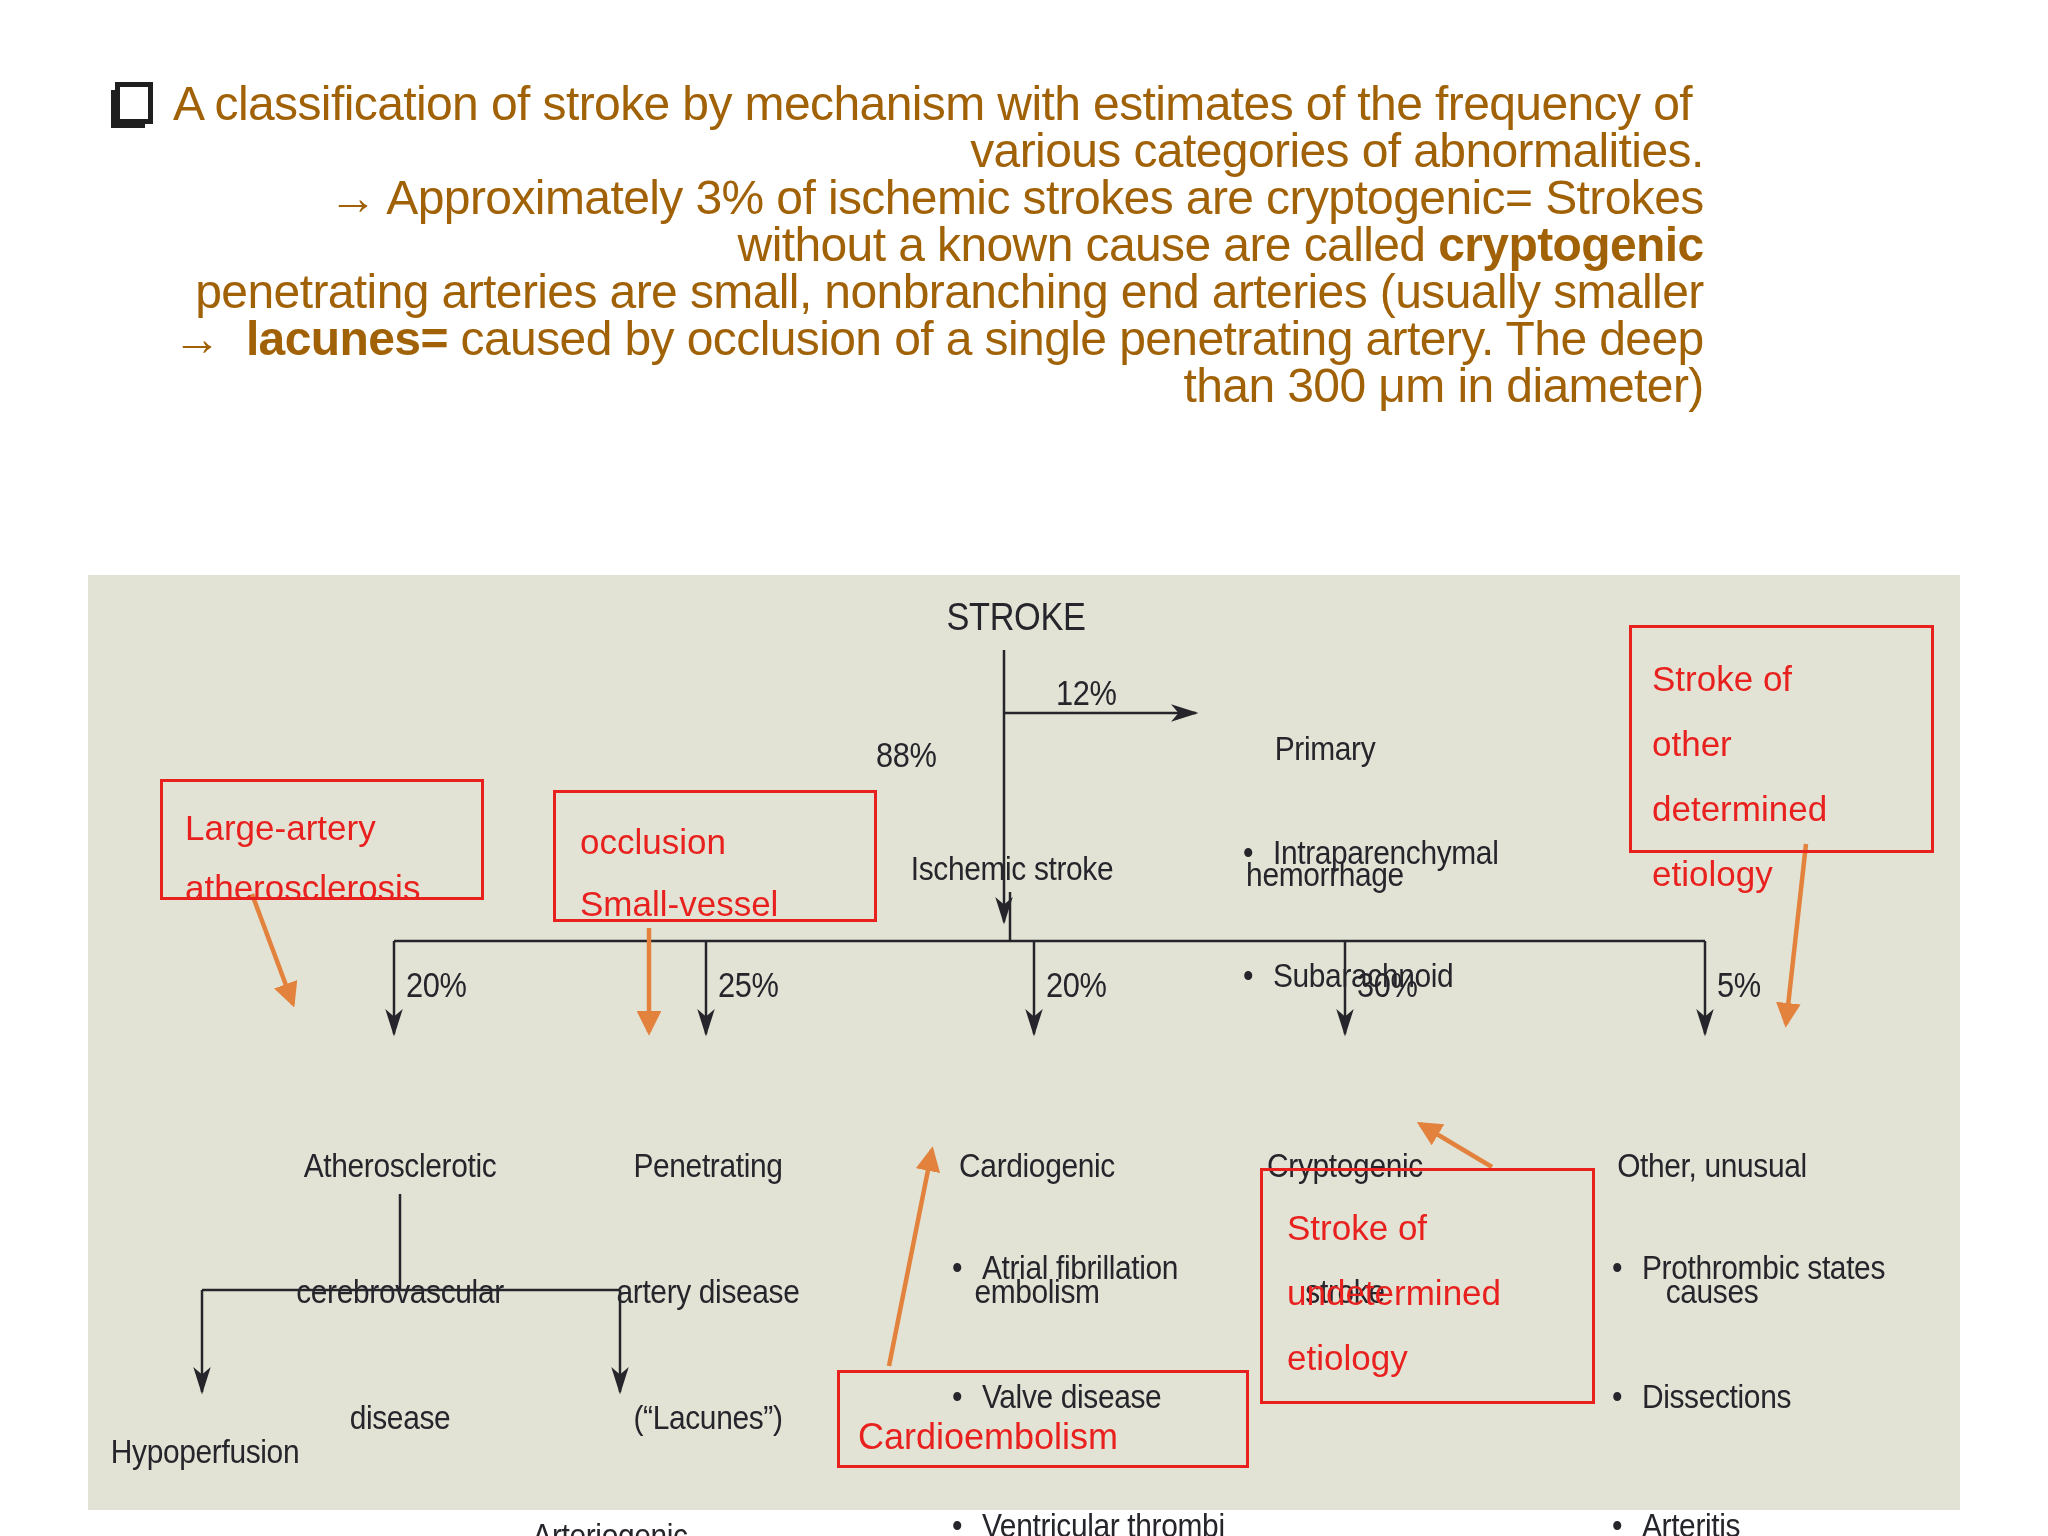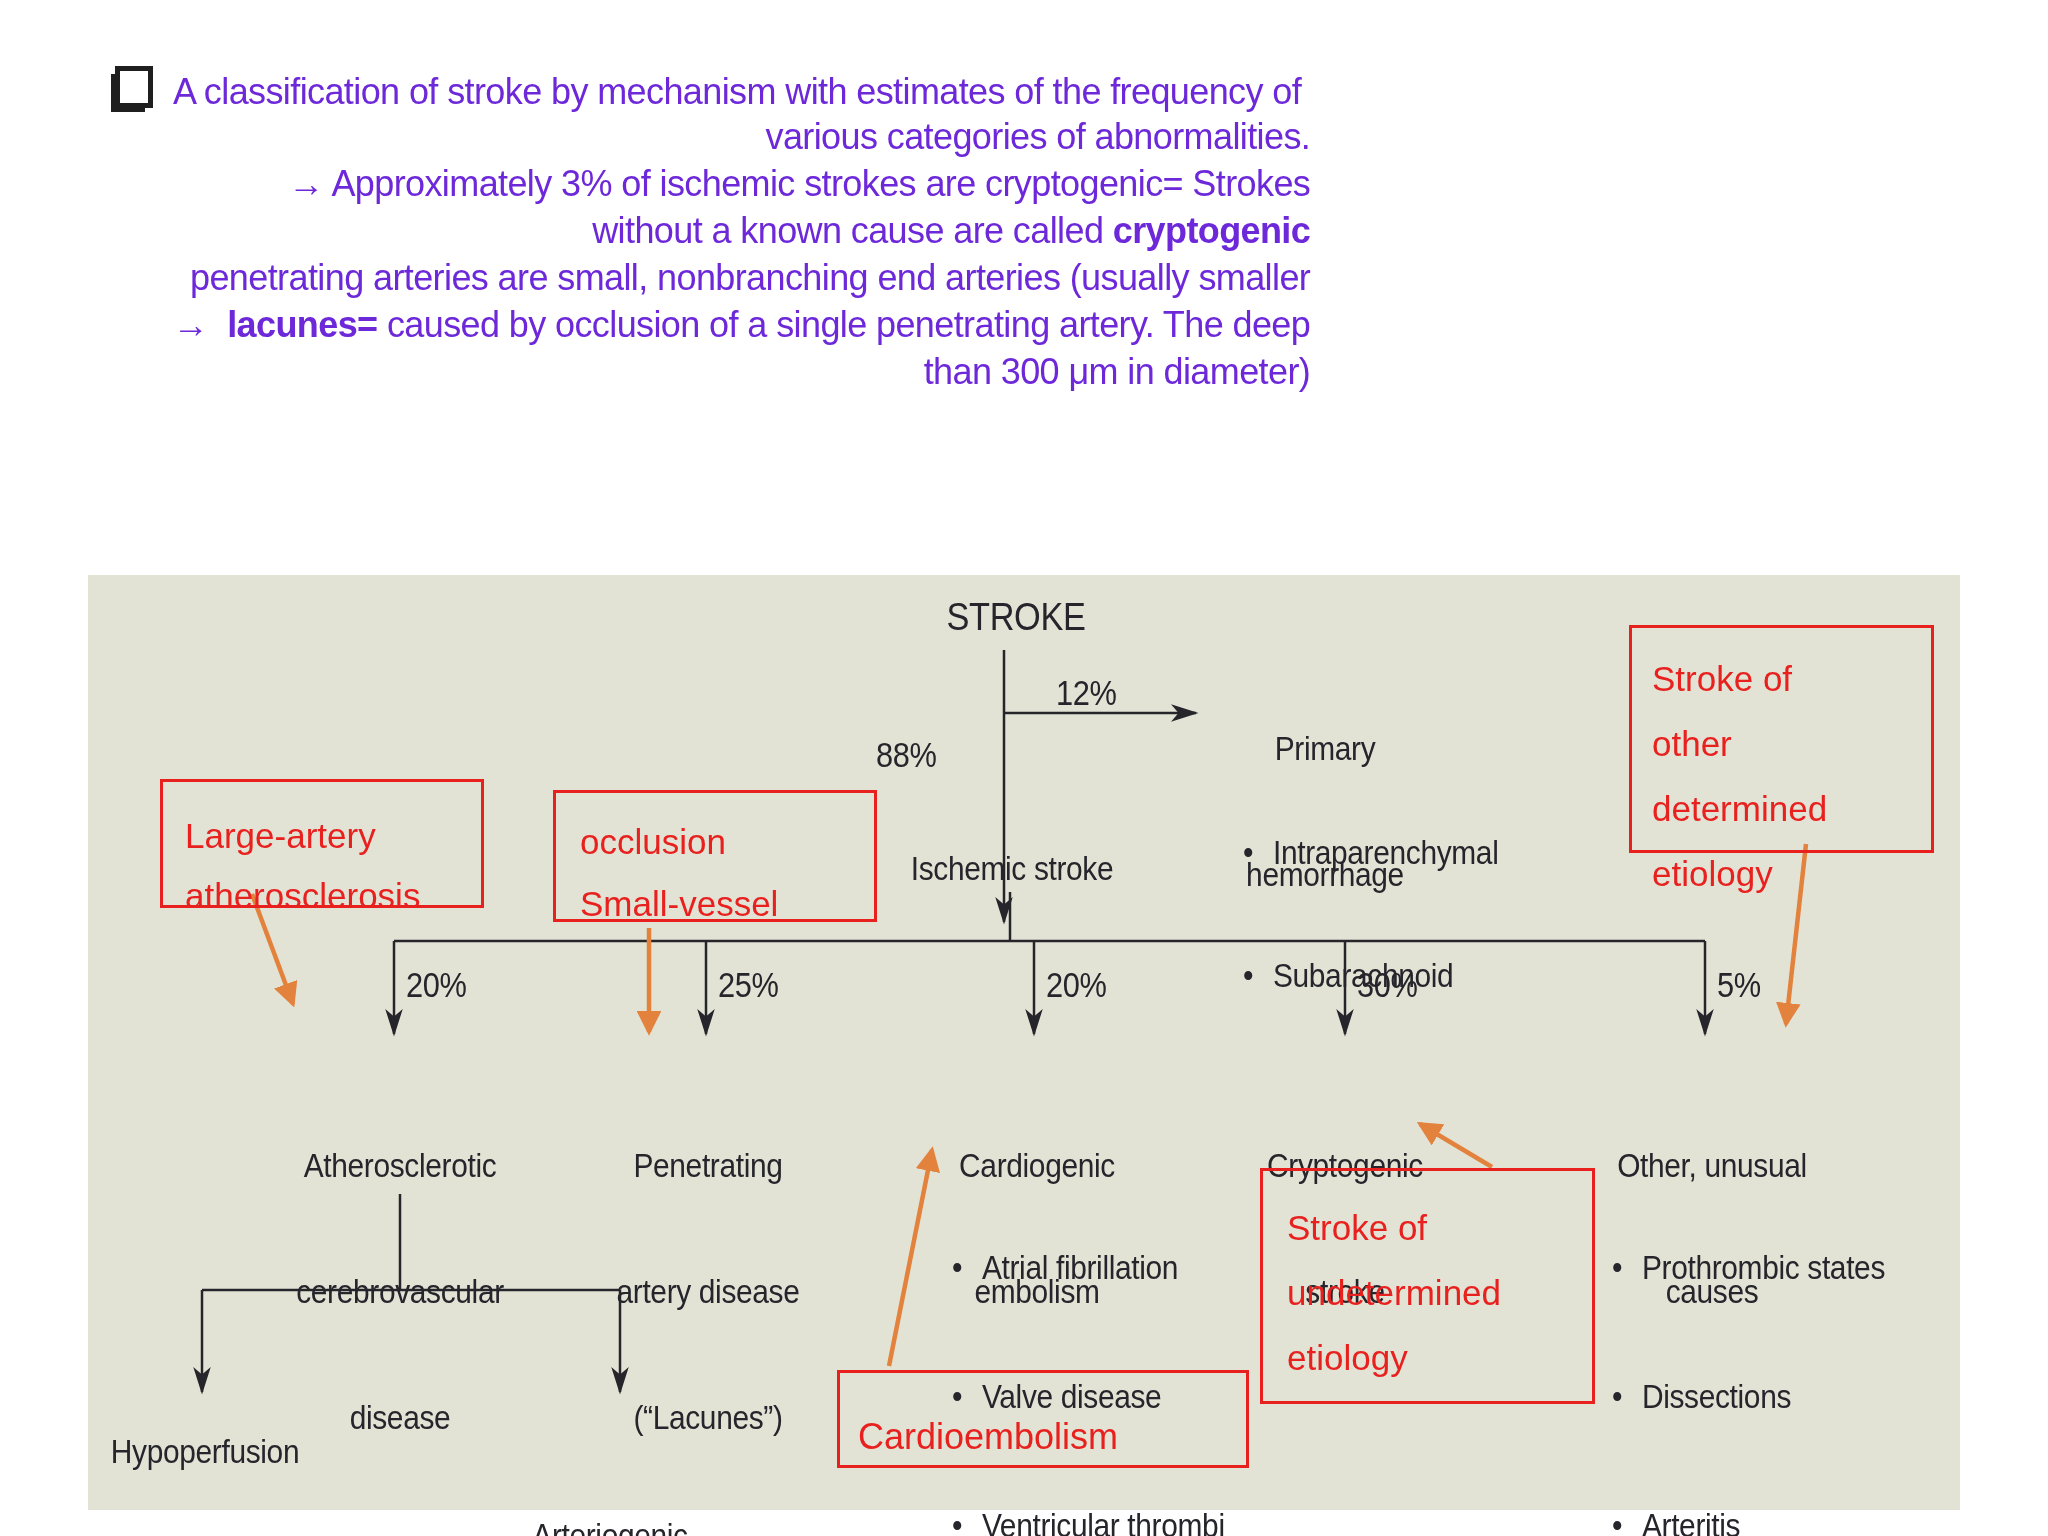--- a/index.html
+++ b/index.html
@@ -1,21 +1,21 @@
 <!DOCTYPE html>
 <html><head>
 <meta charset="utf-8">
 <style>
   html,body{margin:0;padding:0;background:#ffffff;}
   #canvas{position:relative;width:2048px;height:1536px;overflow:hidden;
           font-family:"Liberation Sans",sans-serif;background:#ffffff;}
 
   
-  .intro{position:absolute;left:115px;top:66px;color:#6d28d9;
-         font-size:36px;letter-spacing:-0.6px;}
+  .intro{position:absolute;left:115px;top:80px;color:#a16207;
+         font-size:48px;letter-spacing:-0.6px;}
   .intro .line{position:relative;height:47px;white-space:pre;line-height:47px;}
   .intro .line.indent{padding-left:58px;text-align:right;}
   .intro b{font-weight:bold;}
   .checkbox{display:inline-block;width:28px;height:32px;border:5px solid #1f1f1f;
             box-shadow:-6px 6px 0 -2px #1f1f1f;margin-right:20px;vertical-align:-4px;
             background:#ffffff;}
 
   
   .panel{position:absolute;left:88px;top:575px;width:1872px;height:935px;
          background:#e2e3d5;}
@@ -150,21 +150,21 @@
     
     
   </div>
 
   <div class="dg center" style="left:205px;top:1430px;">Hypoperfusion</div>
   <div class="dg center" style="left:610px;top:1430px;">
     <span class="ln">Arteriogenic</span>
     
   </div>
 
-  <div class="rbox" style="left:160px;top:779px;width:296px;height:107px;padding:16px 0 0 22px;line-height:44px;">
+  <div class="rbox" style="left:160px;top:779px;width:296px;height:107px;padding:8px 0 0 22px;line-height:44px;">
     <span class="ln">Large-artery</span>
     <span class="ln">atherosclerosis</span>
   </div>
 
   <div class="rbox" style="left:553px;top:790px;width:294px;height:116px;padding:10px 0 0 24px;line-height:46px;">
     <span class="ln">occlusion</span>
     <span class="ln">Small-vessel</span>
   </div>
 
   <div class="rbox" style="left:1629px;top:625px;width:279px;height:212px;padding:10px 0 0 20px;line-height:49px;">

